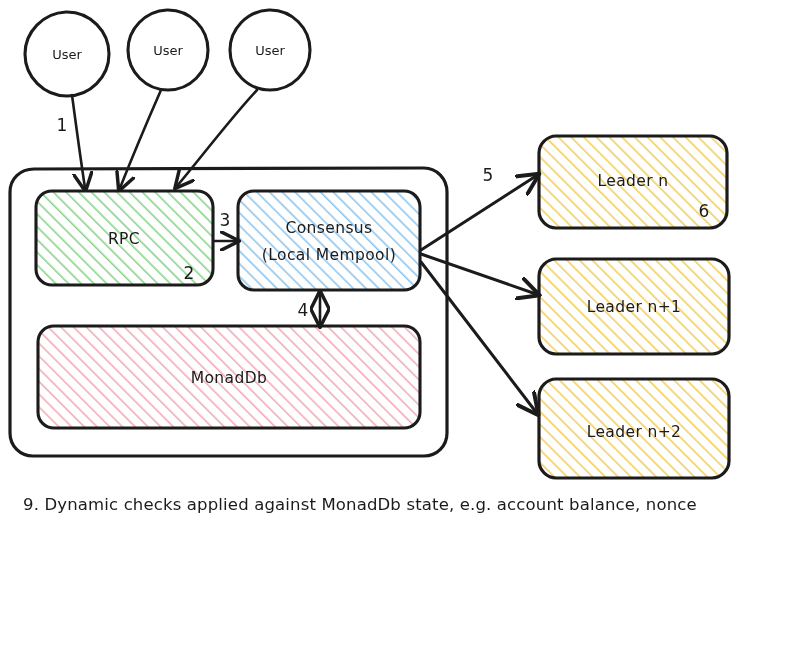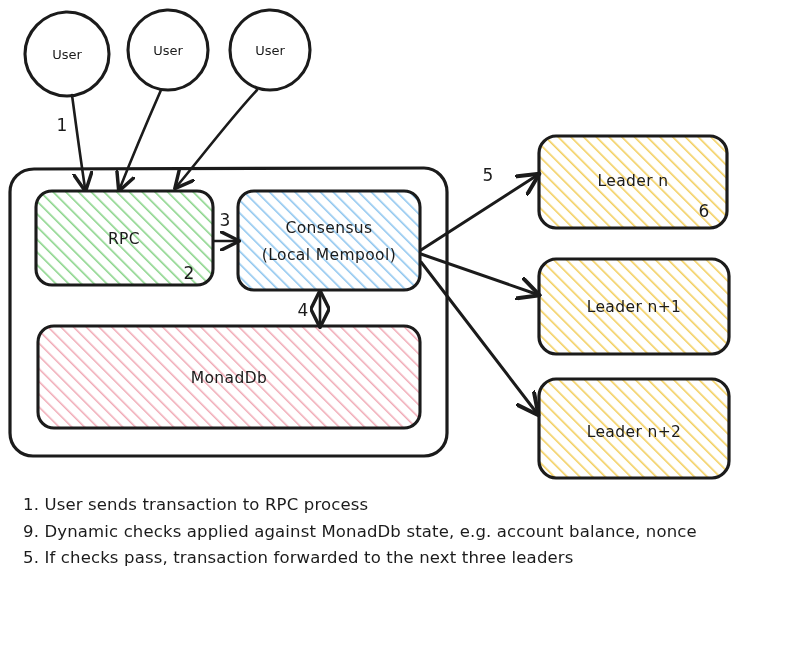--- a/index.html
+++ b/index.html
@@ -204,18 +204,16 @@
     <g>
       <path class="stroke-hand" stroke-width="3.0" marker-end="url(#arrowhead)" d="M 421 254 L 536 294"></path>
     </g>
     <g>
       <path class="stroke-hand" stroke-width="3.0" marker-end="url(#arrowhead)" d="M 421 262 L 536 412"></path>
     </g>
     <text class="step-number" x="488" y="176">5</text>
   </svg>
 
   <div class="legend-wrap">
-    <div class="legend-line">1. User sends transaction to RPC process</div>
     <div class="legend-line">9. Dynamic checks applied against MonadDb state, e.g. account balance, nonce</div>
-    <div class="legend-line">5. If checks pass, transaction forwarded to the next three leaders</div>
   </div>
 
 </div>
 
 </body></html>

